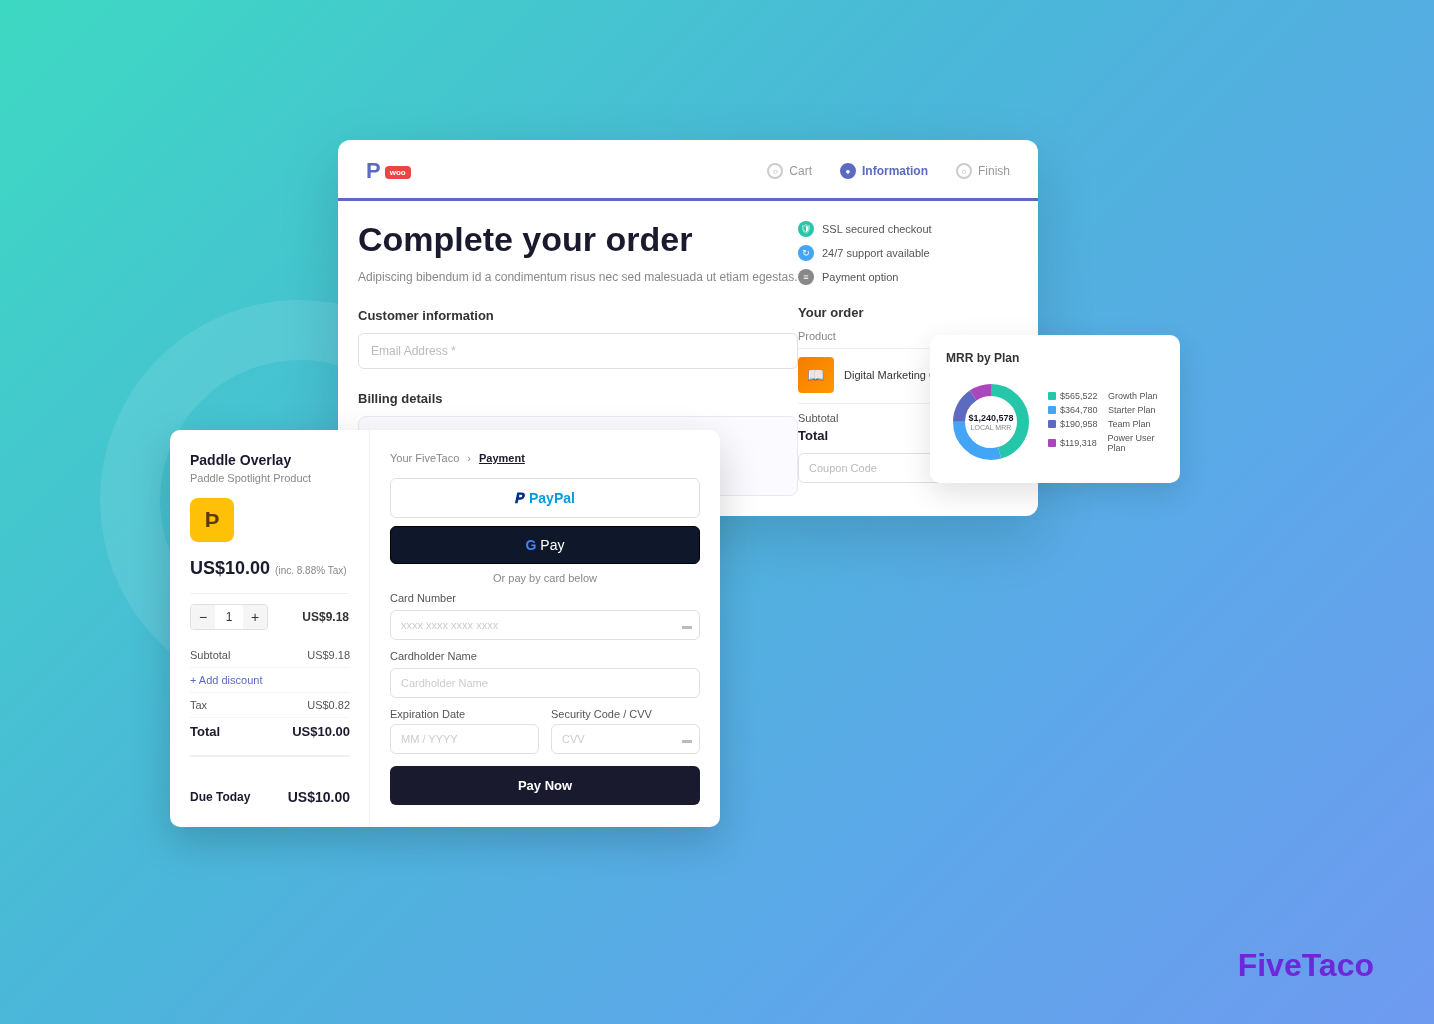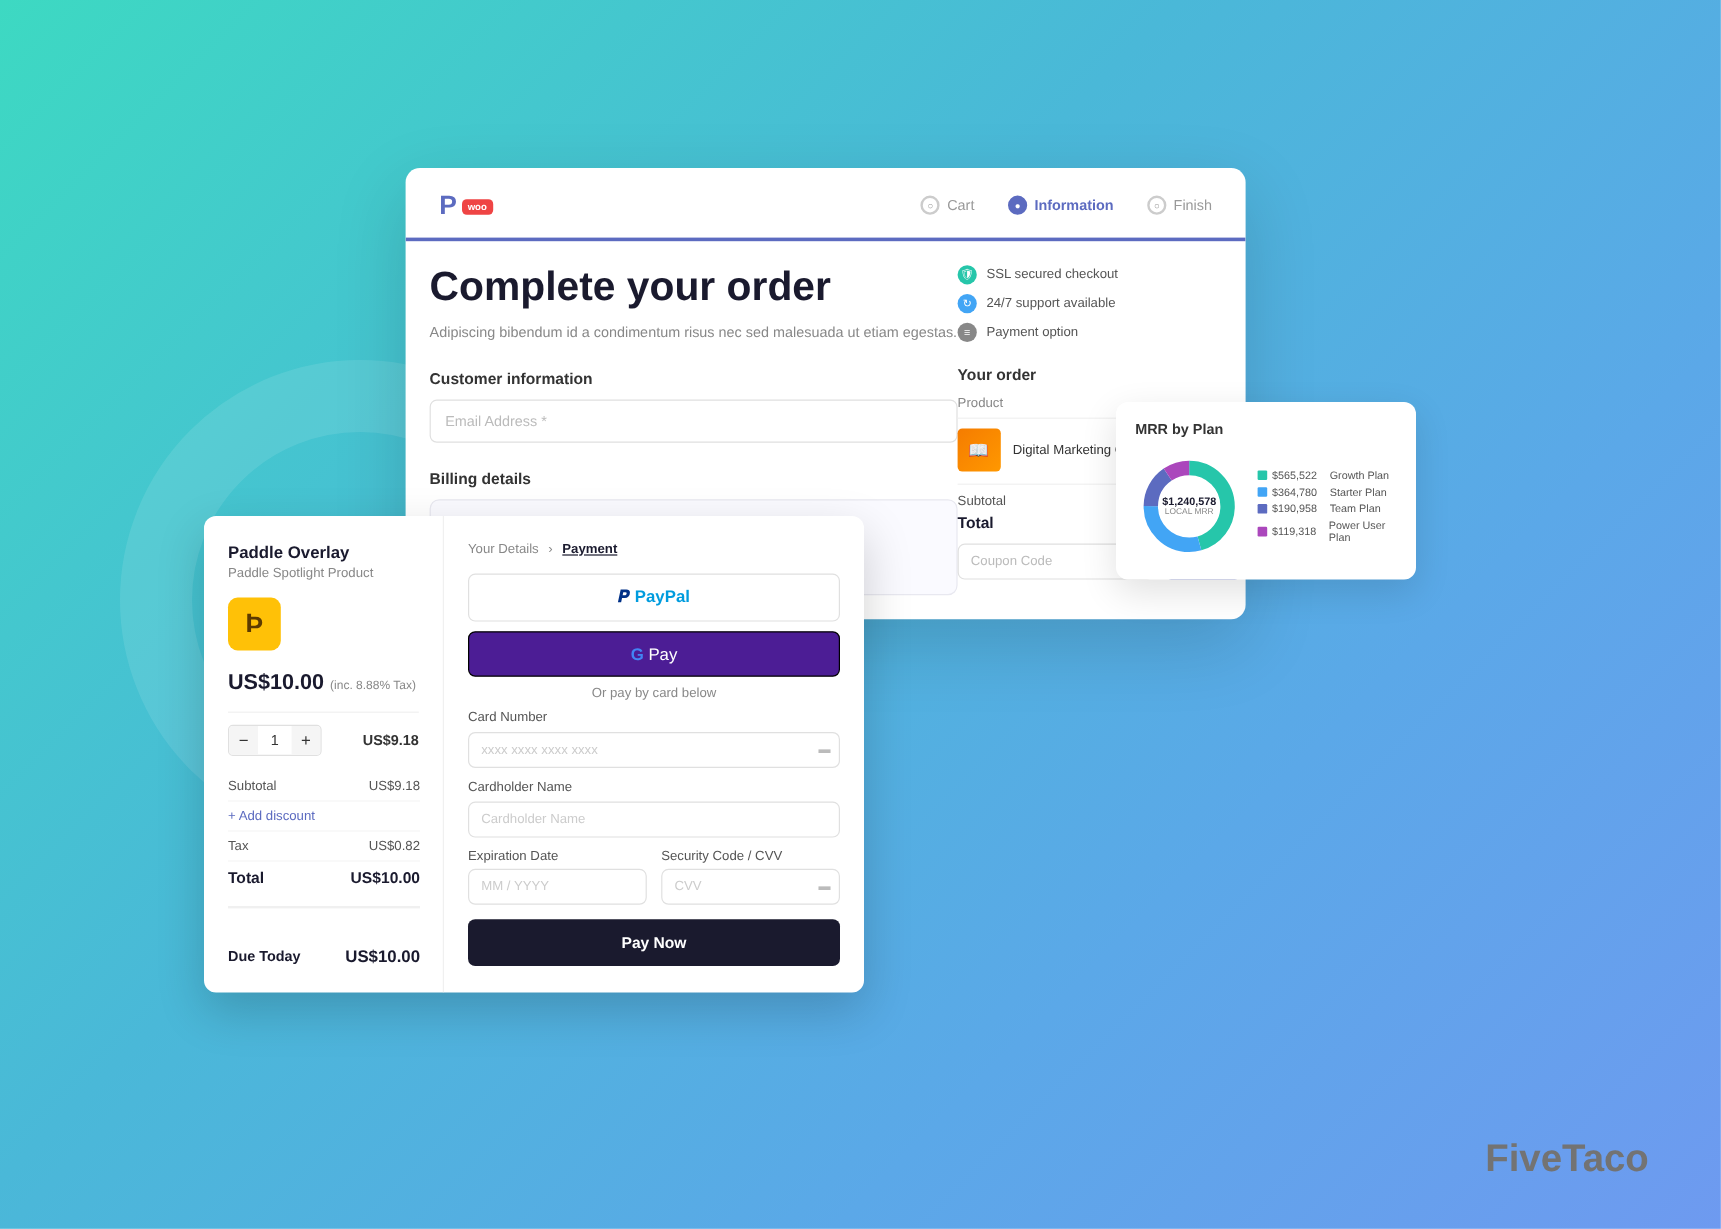--- a/index.html
+++ b/index.html
@@ -23,21 +23,21 @@
       left: 100px;
     }
 
     
     .fivetaco-brand {
       position: absolute;
       bottom: 40px;
       right: 60px;
       font-size: 32px;
       font-weight: 800;
-      color: #737373;
+      color: #6d28d9;
     }
 
     
     .main-card {
       position: absolute;
       top: 140px;
       left: 338px;
       width: 700px;
       background: #fff;
       border-radius: 12px;
@@ -550,21 +550,21 @@
       background: #fff;
     }
 
     .paypal-btn {
       font-size: 16px;
       color: #003087;
       font-weight: 800;
     }
 
     .gpay-btn {
-      background: #4c1d95;
+      background: #0f172a;
       color: #fff;
       border-color: #000;
     }
 
     .gpay-text {
       font-size: 14px;
       font-weight: 500;
     }
 
     .or-divider {
@@ -811,21 +811,21 @@
         </div>
         <div class="due-today-row">
           <span class="due-today-label">Due Today</span>
           <span class="due-today-amount">US$10.00</span>
         </div>
       </div>
     </div>
 
     <div class="paddle-right">
       <div class="payment-steps">
-        <span>Your Details</span>
+        <span>Your FiveTaco</span>
         <span>›</span>
         <span class="step-active">Payment</span>
       </div>
 
       
       <div class="payment-btn">
         <span class="paypal-btn">
           <span style="color:#003087;font-weight:800;font-size:14px;">𝑷</span>
           <span style="color:#009cde;font-weight:800;font-size:14px;">PayPal</span>
         </span>

